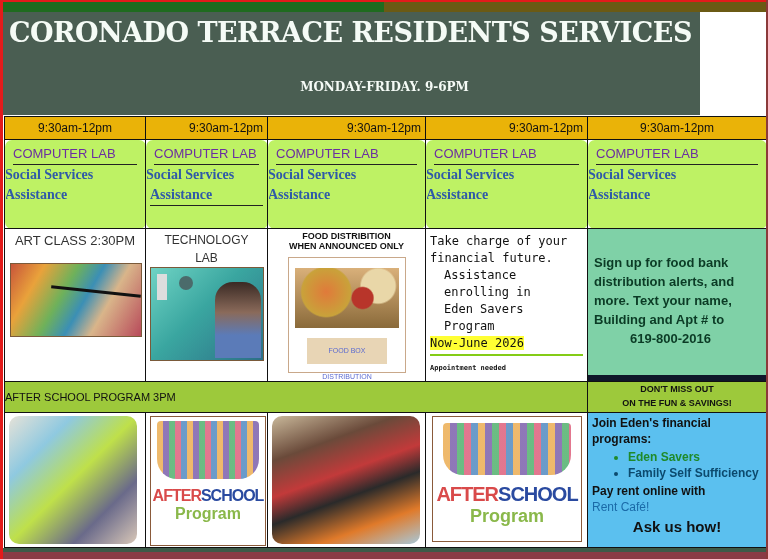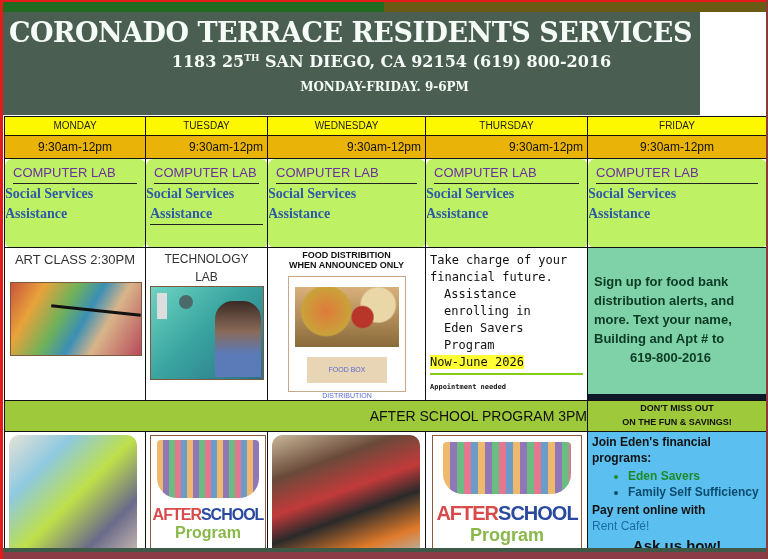--- a/index.html
+++ b/index.html
@@ -19,58 +19,50 @@
   .lab { color:#6b2fa0; font-size:13px; padding-top:6px; padding-bottom:3px; border-bottom:1px solid #222; margin:0 8px; }
   .ss { color:#2f5aa8; font-size:14px; line-height:20px; font-weight:bold;font-family:Liberation Serif, serif; }
   .act { height:146px; background:#fff; position:relative;margin-left:29px; }
   .act-title { text-align:center; font-size:12px; color:#333; padding-top:4px; }
   .pic { position:absolute; border:1px solid #7a5a3a; }
   .fin { font-family:"DejaVu Sans Mono", monospace; font-size:12px; line-height:17px; padding:4px 4px; color:#111; }
   .fin .ind { padding-left:14px; }
   .hl { background:#ffff33; }
   .appt { font-size:7px; font-weight:bold; border-top:2px solid #84cc16; margin-top:2px; padding-top:4px; }
   .signup { background:#7fd1a7; color:#0b3b25; font-weight:bold; font-size:13px; line-height:19px; padding:24px 4px 0 6px; height:122px; }
-  .asp { background:#9dc93b; height:30px; text-align:right; font-size:14px; line-height:30px; color:#111; }
+  .asp { background:#9dc93b; height:30px; text-align:left; font-size:11px; line-height:30px; color:#111; }
   .dont { background:#9dc93b; text-align:center; font-size:9px; font-weight:bold; line-height:14px; padding-top:2px; height:28px; color:#111; }
   .bot { height:134px; background:#fff; position:relative; }
   .eden { background:#5bc0ef; height:134px; padding:2px 4px; box-sizing:border-box; font-size:12px; font-weight:bold; color:#111; line-height:16px; }
   .eden ul { margin:2px 0 2px 0; padding-left:36px; }
   .green { color:#1f8a2a; }
   .blue { color:#0c4a6e; }
   .rc { color:#1a6aa8; font-weight:normal; }
   .ask { text-align:center; font-size:15px; margin-top:4px; }
   .bottombar { position:absolute; left:3px; top:548px; width:763px; height:11px; background:linear-gradient(180deg,#3d5a48 0,#3d5a48 40%,#8a3b45 40%,#8a3b45 100%); }
   .logo-after { font-weight:bold; font-size:16px; letter-spacing:-1px; }
 </style>
 </head>
 <body>
 
 <div class="topbar"></div>
 <div class="header">
   <div class="h-title">CORONADO TERRACE RESIDENTS SERVICES</div>
-  <div class="h-addr"><span>1183 25</span><sup>TH</sup><span> SAN DIEGO, CA 92154 (619) 800-2016</span></div>
   <div class="h-hours">MONDAY-FRIDAY. 9-6PM</div>
 </div>
 
 <table class="grid">
   <colgroup>
       <col style="width:141px">
       <col style="width:122px">
       <col style="width:158px">
       <col style="width:162px">
       <col style="width:179px">
     </colgroup>
   <tbody>
-      <tr>
-    <td class="day">MONDAY</td>
-    <td class="day">TUESDAY</td>
-    <td class="day">WEDNESDAY</td>
-    <td class="day">THURSDAY</td>
-    <td class="day">FRIDAY</td>
-  </tr>
   <tr>
     <td class="time">9:30am-12pm</td>
     <td class="time" style="text-align:right;padding-right:4px">9:30am-12pm</td>
     <td class="time" style="text-align:right;padding-right:4px">9:30am-12pm</td>
     <td class="time" style="text-align:right;padding-right:4px">9:30am-12pm</td>
     <td class="time">9:30am-12pm</td>
   </tr>
   <tr>
     <td class="svc" style="height:84px">
           <div class="lab">COMPUTER LAB</div>

